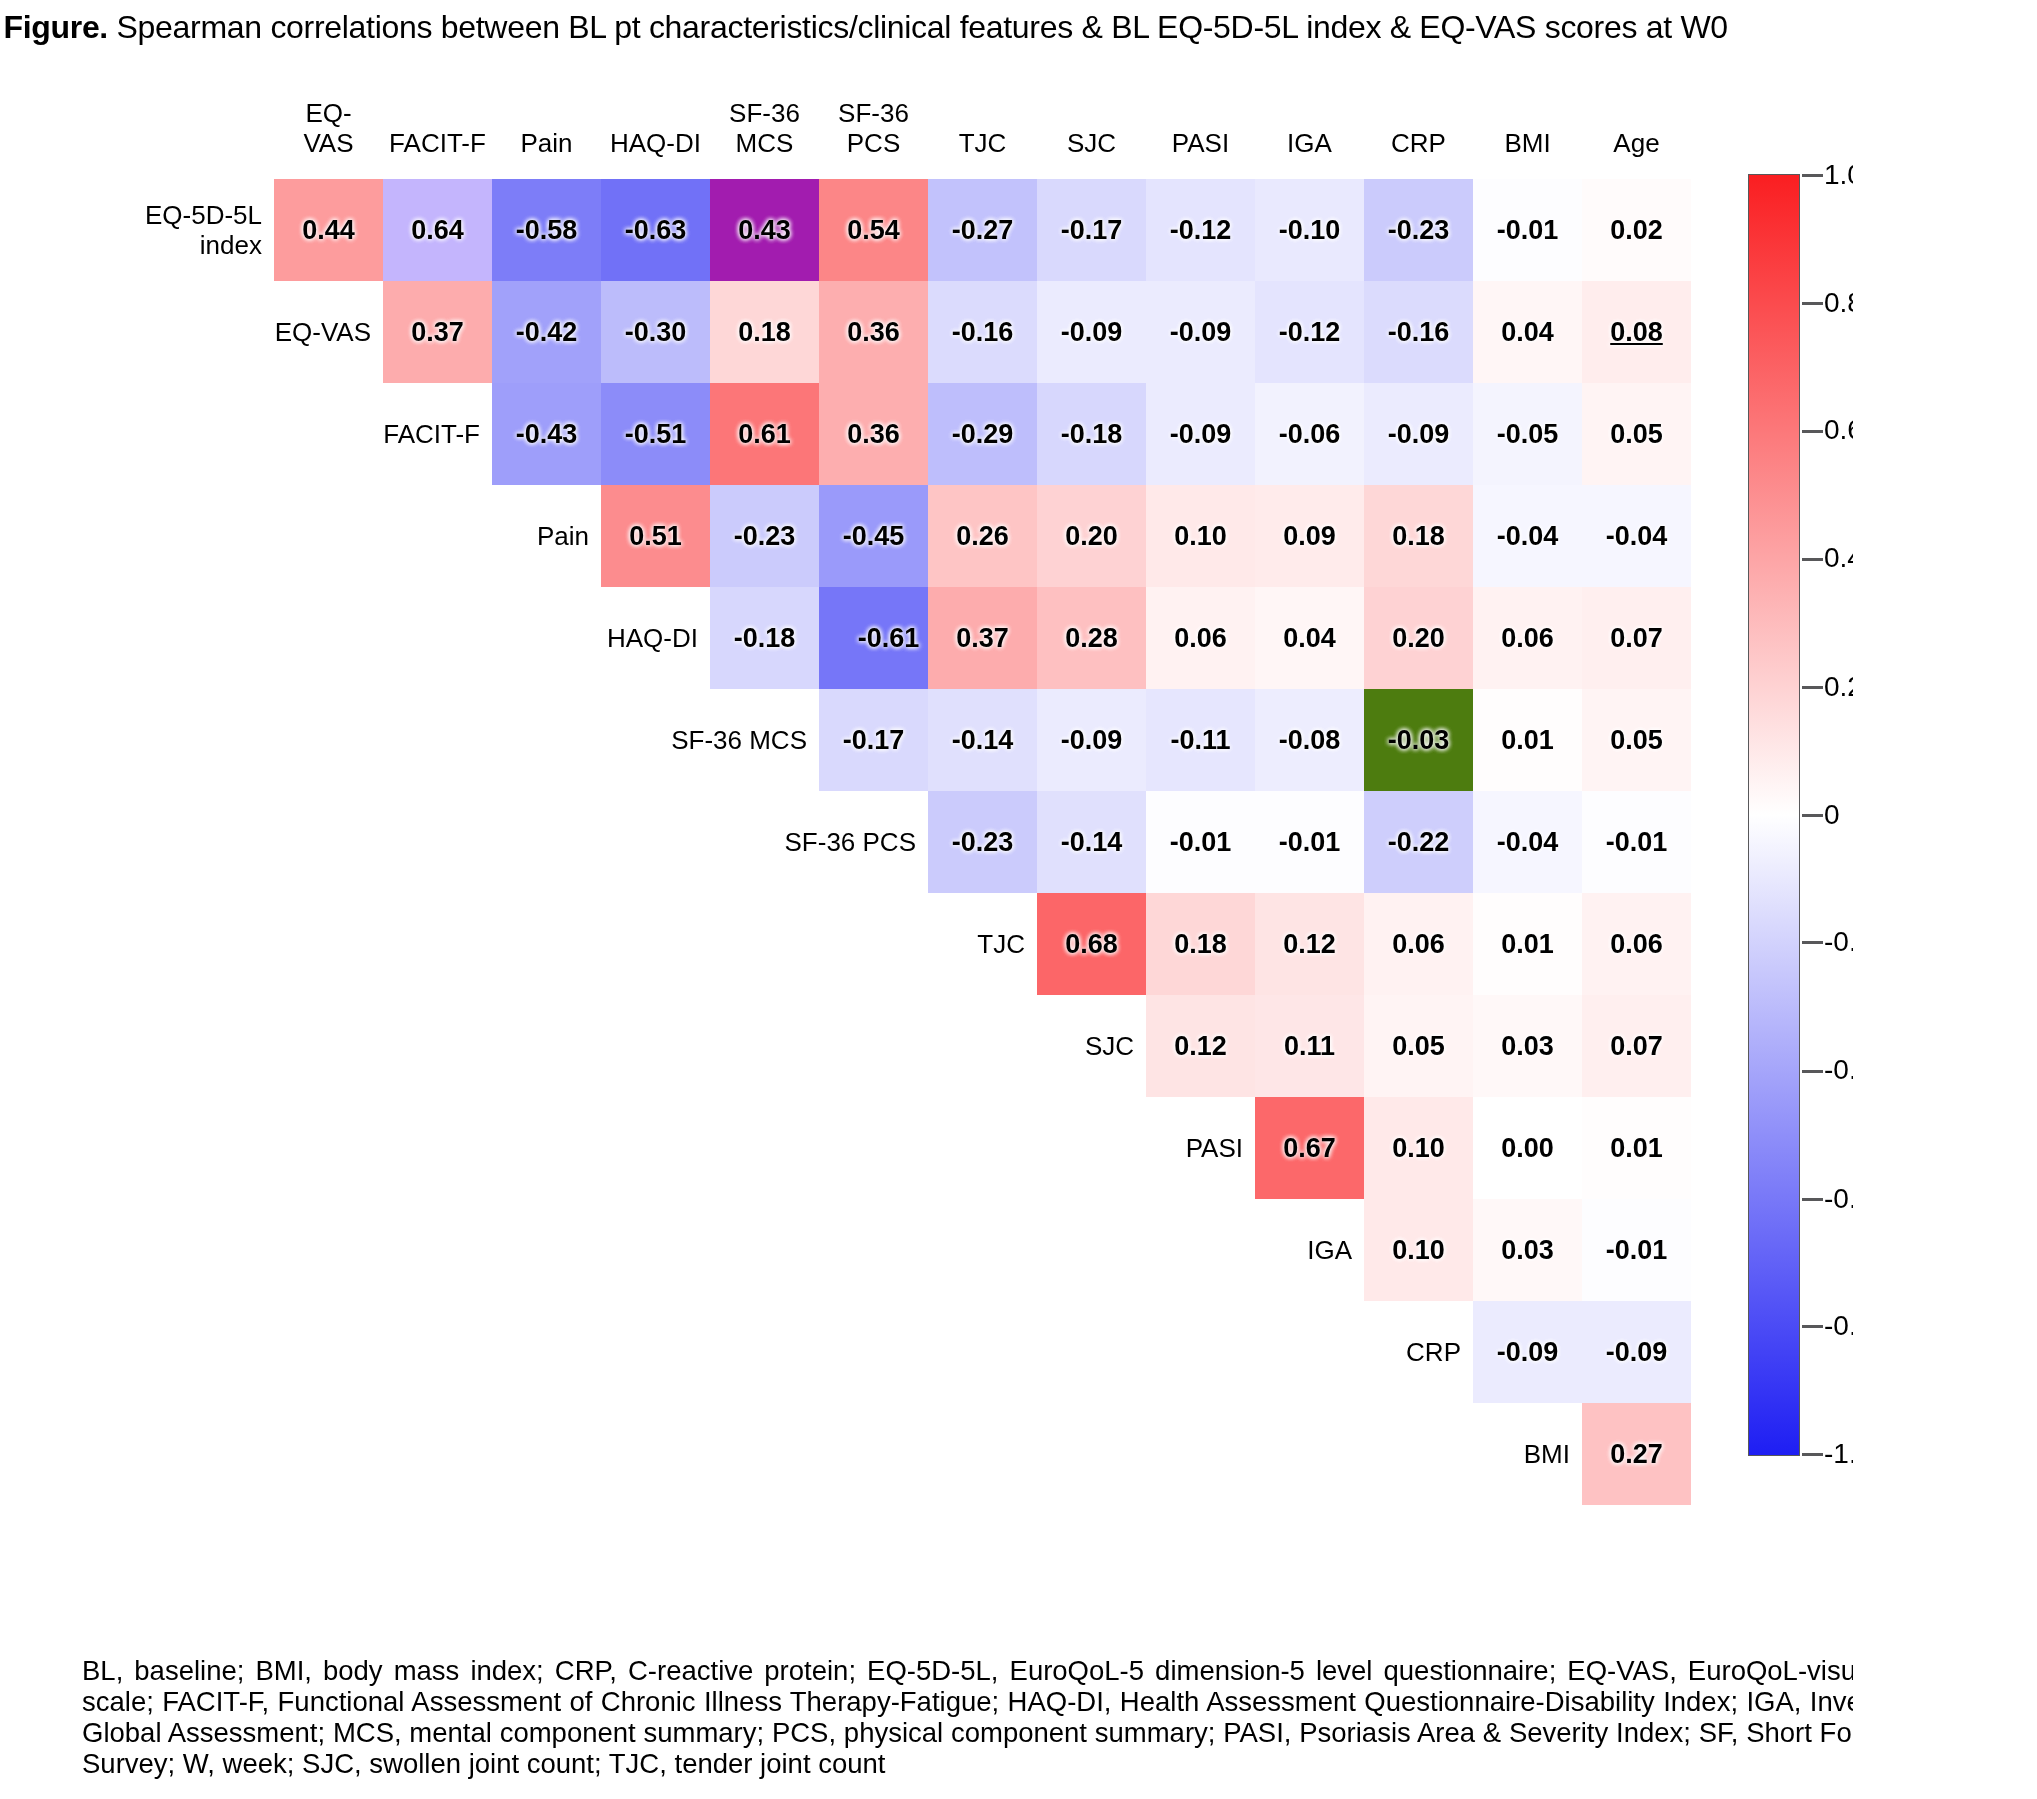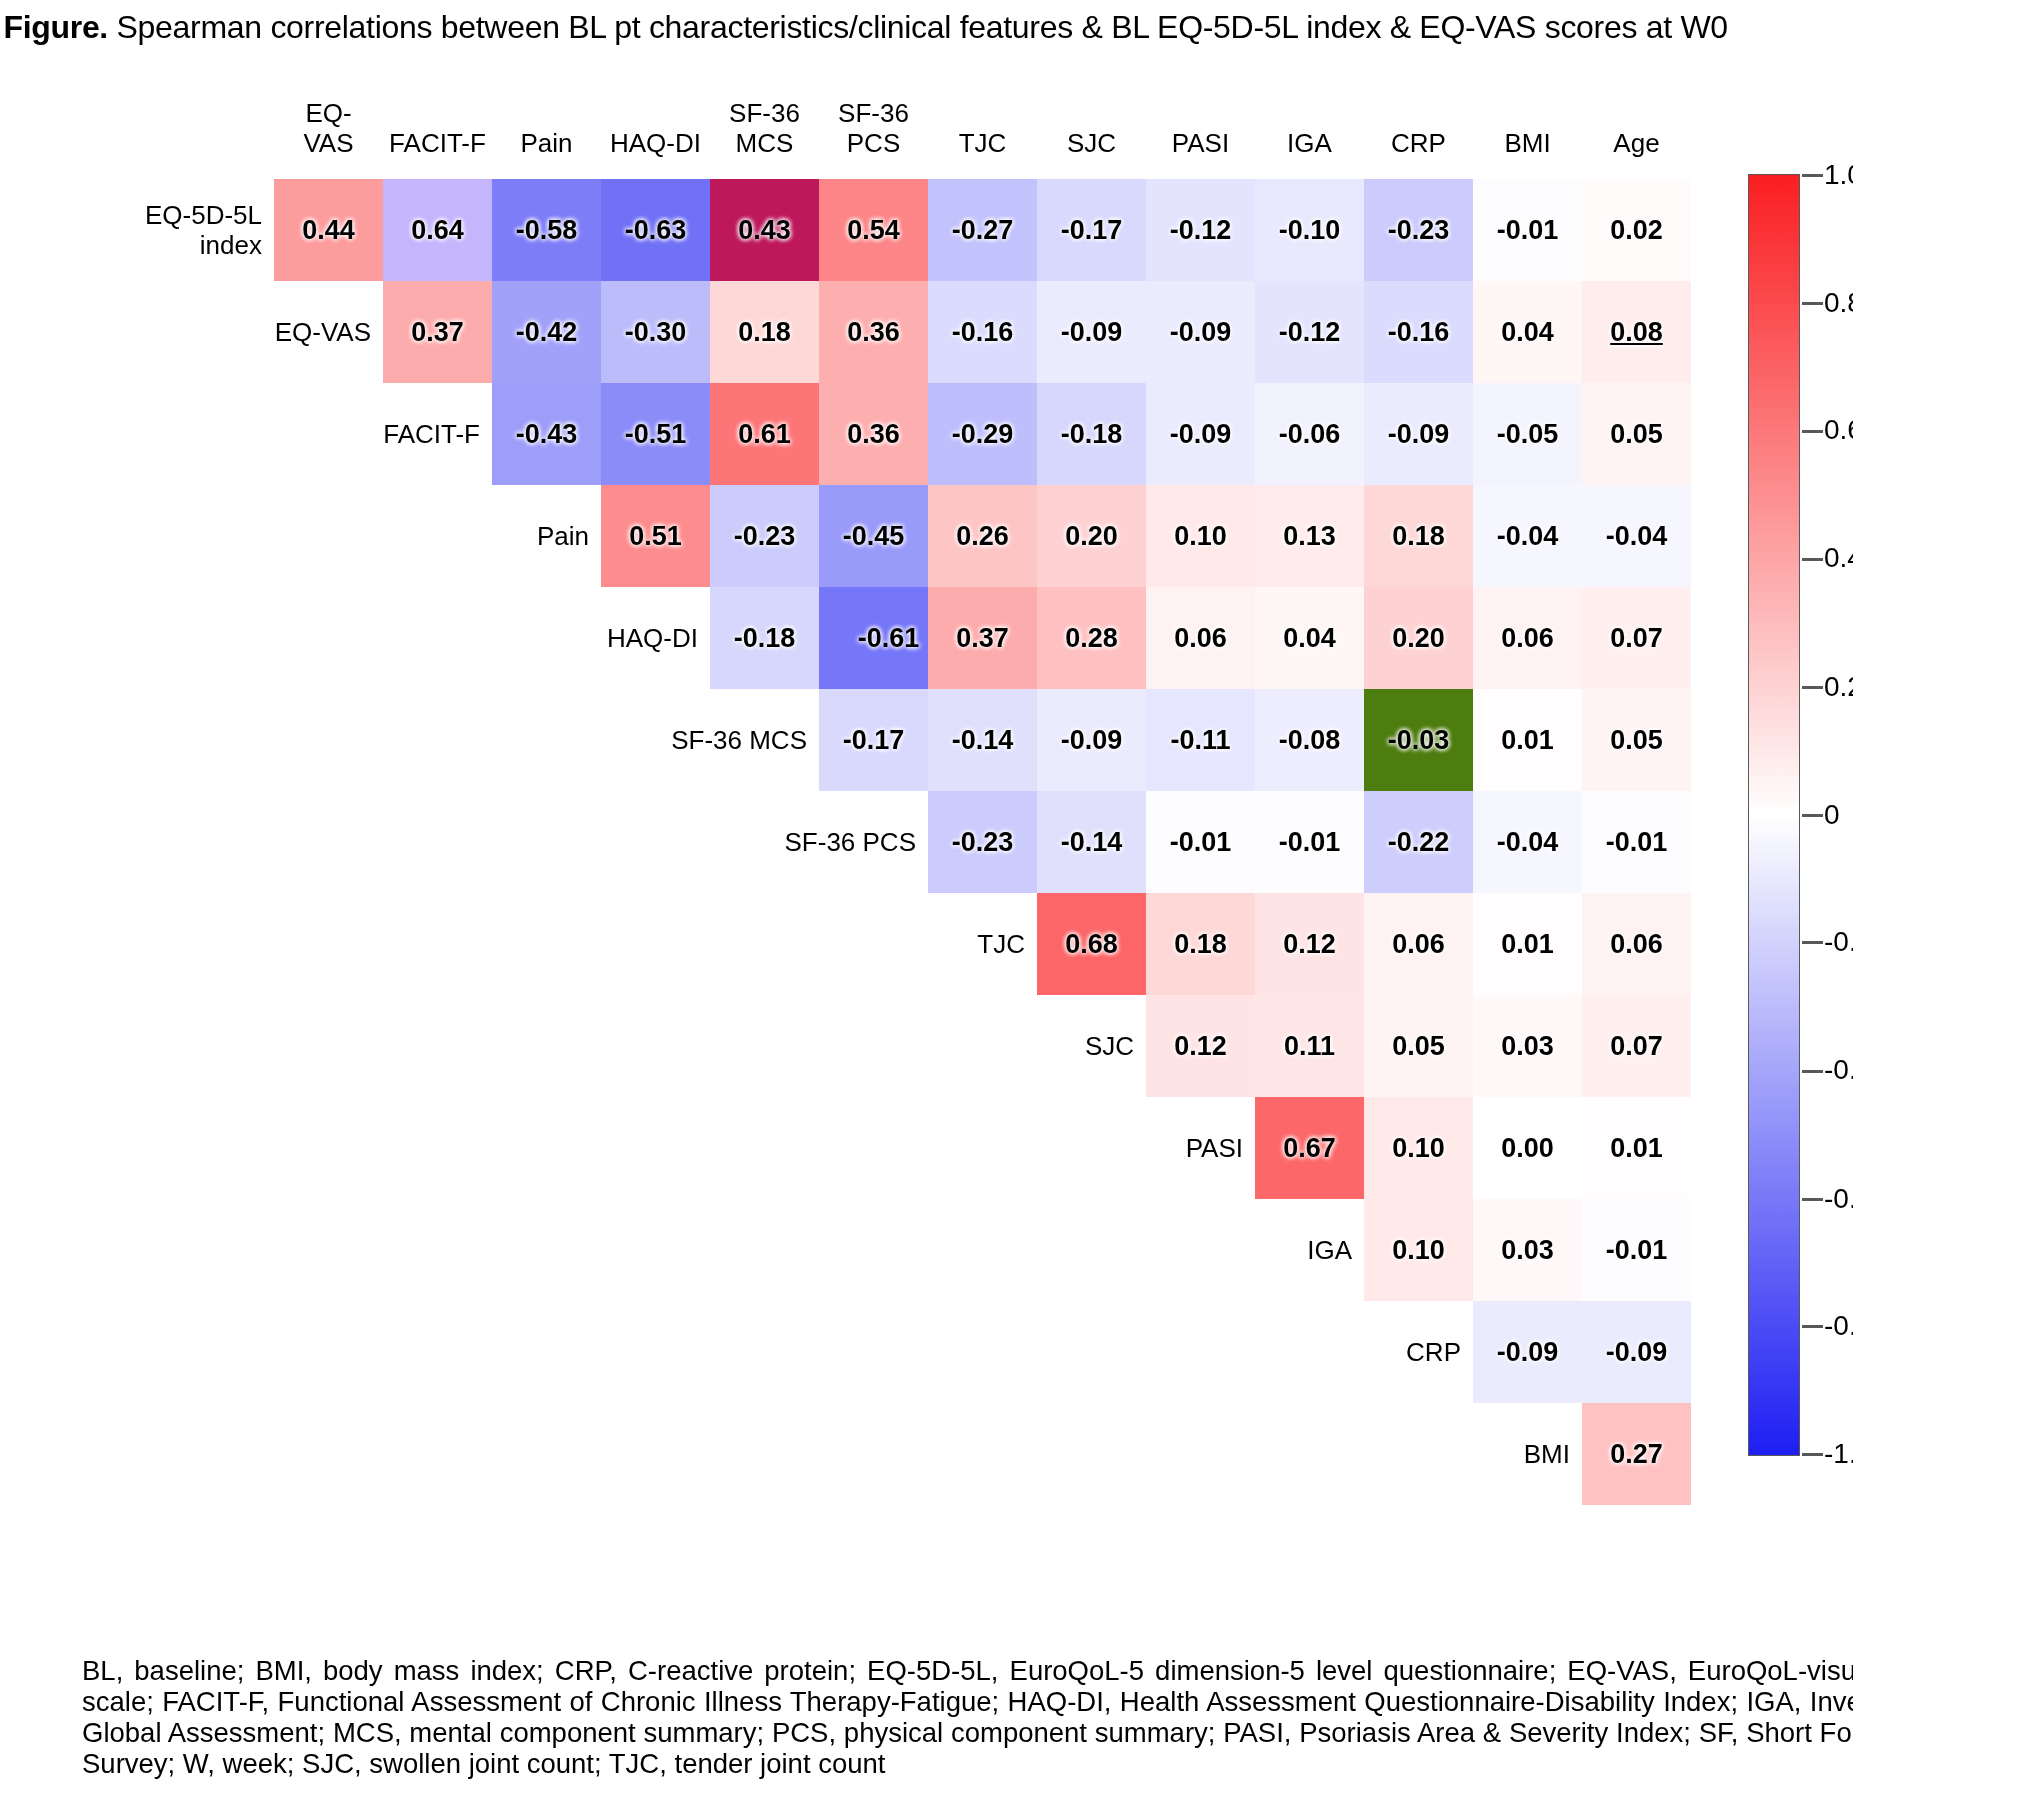--- a/index.html
+++ b/index.html
@@ -102,21 +102,21 @@
         <div>Age</div>
       </div>
       <div class="row-label" style="grid-area: 2 / 1 / auto / 2;">
         <div>EQ-5D-5L</div>
         <div>index</div>
       </div>
       <div class="cell" style="grid-area: 2 / 2; background: rgb(253, 156, 157);">0.44</div>
       <div class="cell" style="grid-area: 2 / 3; background: #c4b5fd;">0.64</div>
       <div class="cell" style="grid-area: 2 / 4; background: rgb(125, 125, 248);">-0.58</div>
       <div class="cell" style="grid-area: 2 / 5; background: rgb(113, 113, 247);">-0.63</div>
-      <div class="cell" style="grid-area: 2 / 6; background: #be185d;">0.43</div>
+      <div class="cell" style="grid-area: 2 / 6; background: #a21caf;">0.43</div>
       <div class="cell" style="grid-area: 2 / 7; background: rgb(252, 134, 135);">0.54</div>
       <div class="cell" style="grid-area: 2 / 8; background: rgb(194, 194, 252);">-0.27</div>
       <div class="cell" style="grid-area: 2 / 9; background: rgb(217, 217, 253);">-0.17</div>
       <div class="cell" style="grid-area: 2 / 10; background: rgb(228, 228, 254);">-0.12</div>
       <div class="cell" style="grid-area: 2 / 11; background: rgb(233, 233, 254);">-0.10</div>
       <div class="cell" style="grid-area: 2 / 12; background: rgb(203, 203, 252);">-0.23</div>
       <div class="cell" style="grid-area: 2 / 13; background: rgb(253, 253, 255);">-0.01</div>
       <div class="cell" style="grid-area: 2 / 14; background: rgb(255, 251, 251);">0.02</div>
       <div class="row-label" style="grid-area: 3 / 1 / auto / 3;">
         <div>EQ-VAS</div>
@@ -149,21 +149,21 @@
       <div class="cell" style="grid-area: 4 / 14; background: rgb(255, 244, 244);">0.05</div>
       <div class="row-label" style="grid-area: 5 / 1 / auto / 5;">
         <div>Pain</div>
       </div>
       <div class="cell" style="grid-area: 5 / 5; background: rgb(252, 140, 142);">0.51</div>
       <div class="cell" style="grid-area: 5 / 6; background: rgb(203, 203, 252);">-0.23</div>
       <div class="cell" style="grid-area: 5 / 7; background: rgb(154, 154, 250);">-0.45</div>
       <div class="cell" style="grid-area: 5 / 8; background: rgb(254, 197, 197);">0.26</div>
       <div class="cell" style="grid-area: 5 / 9; background: rgb(254, 210, 211);">0.20</div>
       <div class="cell" style="grid-area: 5 / 10; background: rgb(255, 233, 233);">0.10</div>
-      <div class="cell" style="grid-area: 5 / 11; background: rgb(255, 235, 235);">0.13</div>
+      <div class="cell" style="grid-area: 5 / 11; background: rgb(255, 235, 235);">0.09</div>
       <div class="cell" style="grid-area: 5 / 12; background: rgb(254, 215, 215);">0.18</div>
       <div class="cell" style="grid-area: 5 / 13; background: rgb(246, 246, 255);">-0.04</div>
       <div class="cell" style="grid-area: 5 / 14; background: rgb(246, 246, 255);">-0.04</div>
       <div class="row-label" style="grid-area: 6 / 1 / auto / 6;">
         <div>HAQ-DI</div>
       </div>
       <div class="cell" style="grid-area: 6 / 6; background: rgb(215, 215, 253);">-0.18</div>
       <div class="cell" style="grid-area: 6 / 7; background: rgb(118, 118, 248); padding-left: 30px;">-0.61</div>
       <div class="cell" style="grid-area: 6 / 8; background: rgb(253, 172, 173);">0.37</div>
       <div class="cell" style="grid-area: 6 / 9; background: rgb(254, 192, 193);">0.28</div>

